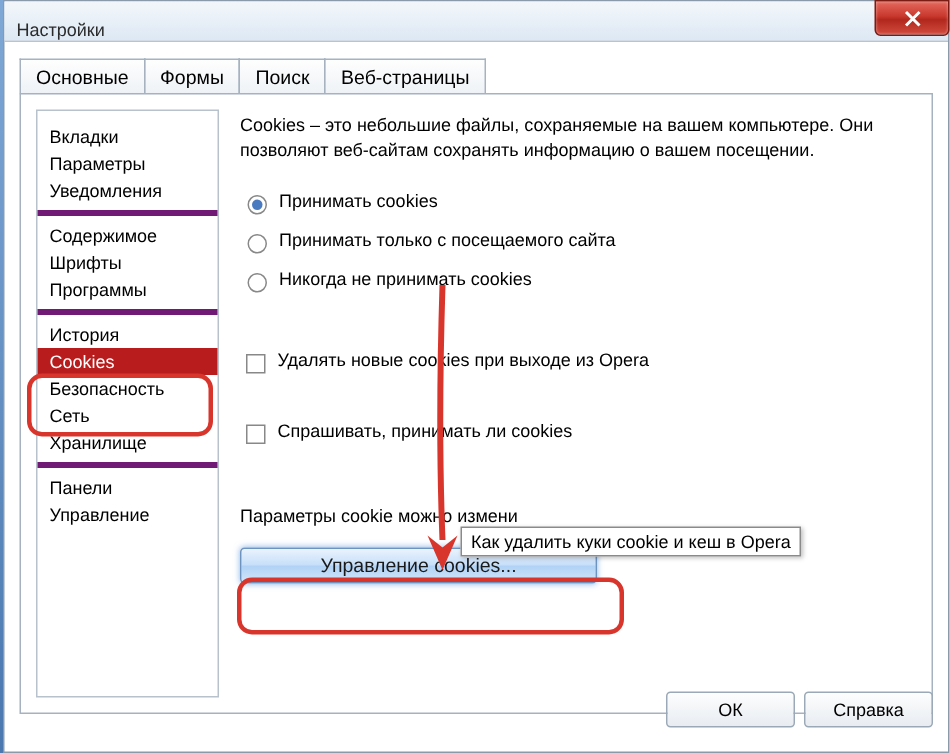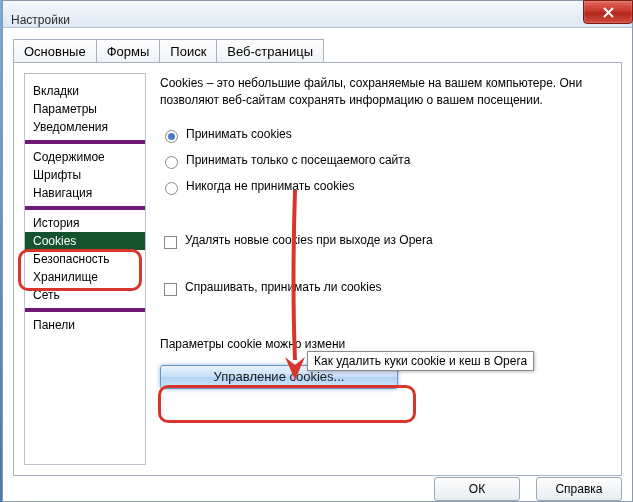--- a/index.html
+++ b/index.html
@@ -8,31 +8,31 @@
 .titlebar-text{font-size:12px;color:#2b2b2b}
 .close-btn{position:absolute;right:-1px;top:-1px;width:48px;height:22px;background:linear-gradient(#e46a5f,#c8372c 45%,#b1271d 55%,#d24a3e);border:1px solid #7a1c14;border-radius:0 0 4px 4px;display:flex;align-items:center;justify-content:center;color:#fff;font-size:13px;box-shadow:inset 0 0 2px rgba(255,255,255,.5)}
 .tabs{display:flex;margin:10px 10px 0;position:relative}
 .tab{padding:4px 10px;border:1px solid #a6b2bf;border-bottom:none;background:linear-gradient(#fefefe,#eef2f6);margin-right:-1px;font-size:13px;cursor:pointer;position:relative;top:1px}
 .tab.active{background:#fff;border-bottom:1px solid #fff;z-index:2}
 .tab-content{border:1px solid #a6b2bf;margin:0 10px;height:412px;background:#fff;display:flex;position:relative}
 .sidebar{width:120px;margin:10px;border:1px solid #b8c2cd;background:#fff;padding:4px 0;position:relative}
 .side-group{padding:4px 0;border-bottom:4px solid #701a75}
 .side-group:last-child{border-bottom:none}
 .side-item{padding:2px 8px;cursor:pointer;white-space:nowrap}
-.side-item.selected{background:#14532d;color:#fff}
+.side-item.selected{background:#b91c1c;color:#fff}
 .main-area{flex:1;padding:12px 16px 12px 4px;position:relative}
 .desc{margin-bottom:18px;line-height:1.4}
 .radio-row,.check-row{display:flex;align-items:flex-start;margin:10px 0}
 .radio,.check{margin-right:8px;width:13px;height:13px}
 .radio{appearance:none;border:1px solid #888;border-radius:50%;background:#fff;position:relative}
 .radio:checked::after{content:"";position:absolute;left:2px;top:2px;width:7px;height:7px;background:#4a7abf;border-radius:50%}
 .check{appearance:none;border:1px solid #888;background:#fff}
 .manage-btn{width:238px;height:24px;background:linear-gradient(#eaf3fd,#c7dff9 48%,#b0d2f5 52%,#d2e6fa);border:1px solid #6d94c1;border-radius:3px;color:#1a1a1a;font-size:13px;cursor:pointer;box-shadow:0 0 4px rgba(90,150,220,.7)}
 .tooltip{position:absolute;left:307px;top:351px;background:#fff;border:1px solid #8a8a8a;padding:2px 6px;font-size:12px;box-shadow:1px 1px 3px rgba(0,0,0,.25);white-space:nowrap}
-.bottom-buttons{position:absolute;right:10px;bottom:0;display:flex;gap:16px}
+.bottom-buttons{position:absolute;right:10px;bottom:16px;display:flex;gap:6px}
 .btn{width:86px;height:24px;background:linear-gradient(#fdfdfd,#e8edf2);border:1px solid #9aa8b7;border-radius:3px;font-size:12px;cursor:pointer}
 .highlight-box-1{position:absolute;left:18px;top:249px;width:118px;height:36px;border:3px solid #d8362c;border-radius:10px;pointer-events:none;z-index:10}
 .highlight-box-2{position:absolute;left:158px;top:385px;width:252px;height:32px;border:3px solid #d8362c;border-radius:10px;pointer-events:none;z-index:10}
 .arrow{position:absolute;left:280px;top:185px;z-index:10;pointer-events:none}
 .bluestrip{position:absolute;left:0;top:0;width:4px;height:502px;background:linear-gradient(#7fa8d6,#4a78af)}
 </style>
 </head>
 <body>
 
 <div class="bluestrip"></div>
@@ -56,31 +56,32 @@
   <div class="tab-content">
     <div class="sidebar">
       <div class="side-group">
         <div class="side-item">Вкладки</div>
         <div class="side-item">Параметры</div>
         <div class="side-item">Уведомления</div>
       </div>
       <div class="side-group">
         <div class="side-item">Содержимое</div>
         <div class="side-item">Шрифты</div>
-        <div class="side-item">Навигация</div>
+        <div class="side-item">Программы</div>
       </div>
       <div class="side-group">
         <div class="side-item">История</div>
         <div class="side-item selected">Cookies</div>
         <div class="side-item">Безопасность</div>
+        <div class="side-item">Сеть</div>
         <div class="side-item">Хранилище</div>
-        <div class="side-item">Сеть</div>
       </div>
       <div class="side-group">
         <div class="side-item">Панели</div>
+        <div class="side-item">Управление</div>
       </div>
     </div>
 
     <div class="main-area">
       <div class="desc">Cookies – это небольшие файлы, сохраняемые на вашем компьютере. Они позволяют веб-сайтам сохранять информацию о вашем посещении.</div>
 
       <div class="radio-row">
           <input type="radio" class="radio" checked="" style="">
           <span>Принимать cookies</span>
         </div>

